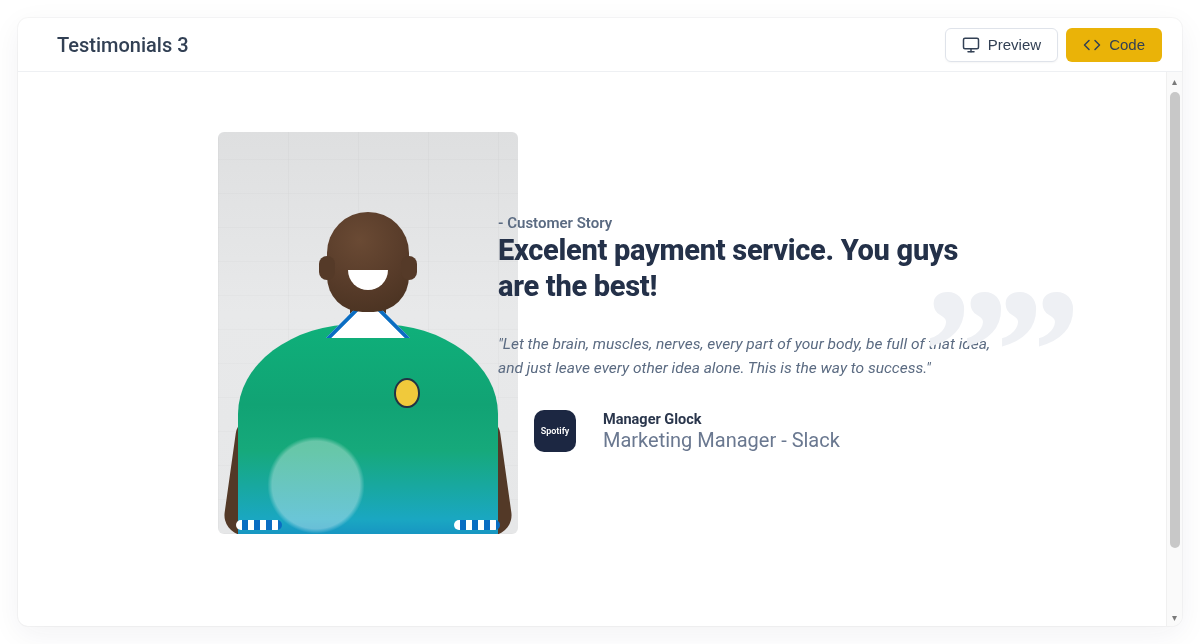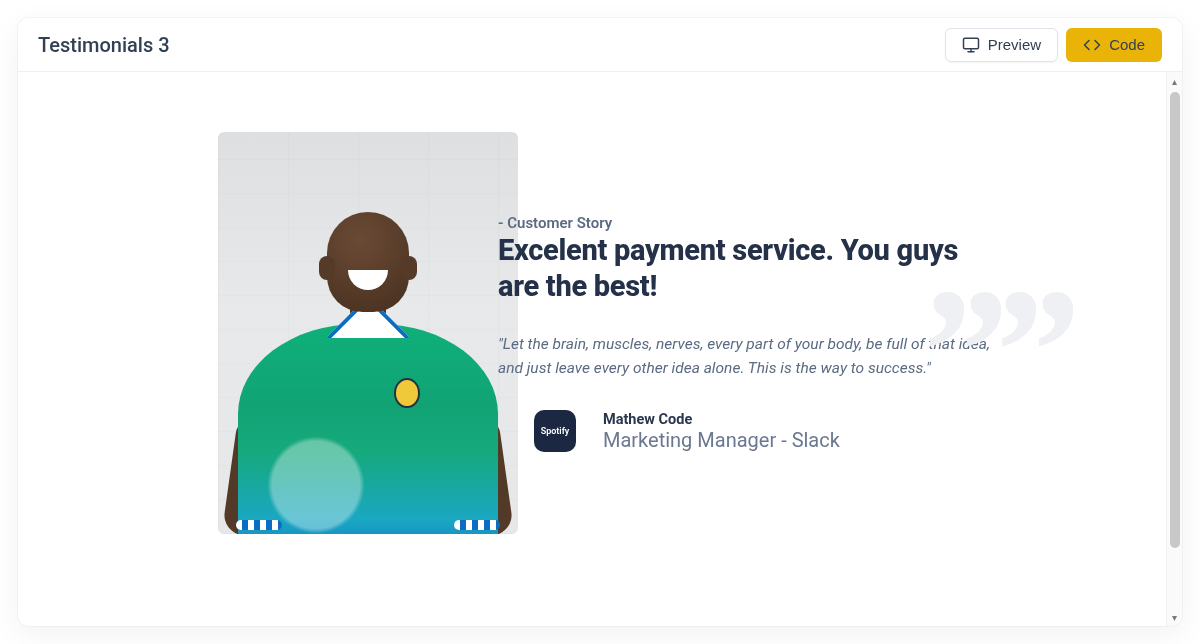--- a/index.html
+++ b/index.html
@@ -25,20 +25,21 @@
     border-bottom: 1px solid #eef0f3;
     display: flex;
     align-items: center;
     justify-content: space-between;
     padding: 0 20px;
   }
   .topbar-title {
     font-size: 20px;
     font-weight: 500;
     color: #324054;
+    margin-left: 19px;
   }
   .toggle {
     display: flex;
     align-items: center;
     gap: 8px;
   }
   .seg-btn {
     display: inline-flex;
     align-items: center;
     gap: 8px;
@@ -292,21 +293,21 @@
         <div class="text-col">
           <div class="eyebrow">- Customer Story</div>
           <div class="headline">Excelent payment service. You guys are the best!</div>
           <div class="quote">
             <span>"Let the brain, muscles, nerves, every part of your body, be full of that idea, and just leave every other idea alone. This is the way to success."</span>
             <span class="bigquote">””</span>
           </div>
           <div class="author">
             <div class="avatar">Spotify</div>
             <div>
-              <div class="author-name">Mathew Code</div>
+              <div class="author-name">Manager Glock</div>
               <div class="author-role">Marketing Manager - Slack</div>
             </div>
           </div>
         </div>
 
       </div>
     </div>
 
     <div class="scrollbar">
       <div class="scroll-cap">▴</div>

